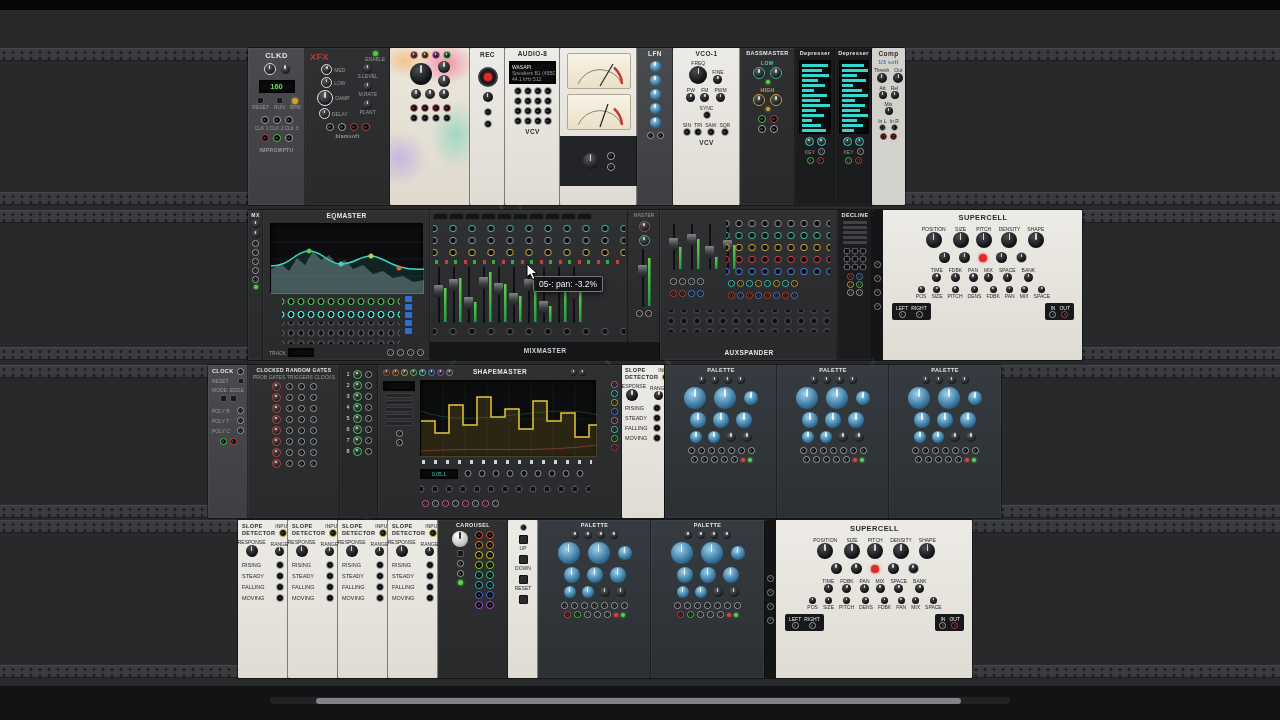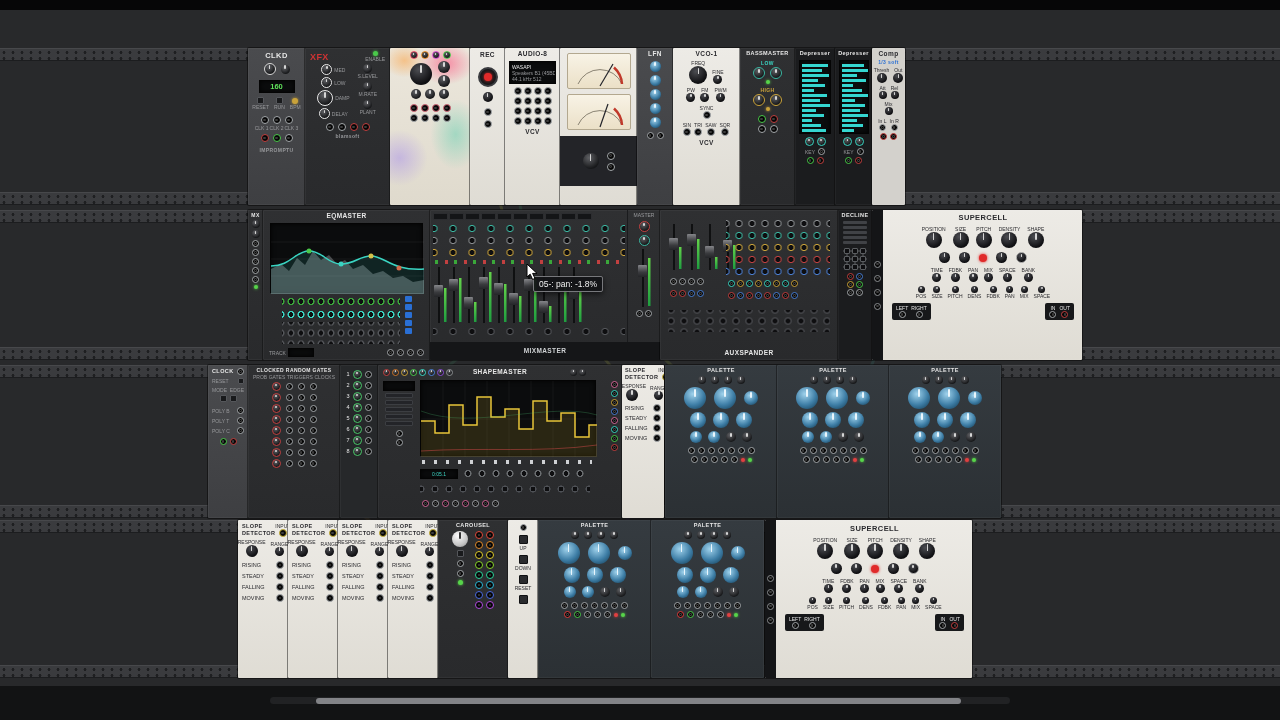--- a/index.html
+++ b/index.html
@@ -1625,21 +1625,21 @@
             </div>
         </div>
       </div>
     </div>
   </div>
 
   <svg style="position:absolute;left:526px;top:263px;z-index:60" width="14" height="18" viewBox="0 0 14 18">
     <path d="M1,1 L1,14 L4.2,11.2 L6.6,16.5 L9,15.4 L6.6,10.4 L11,10.4 Z" fill="#ffffff" stroke="#000000" stroke-width="1"></path>
   </svg>
   <div class="tooltip" style="left:533px;top:276px">
-    <span>05-: pan: -1.8%</span>
+    <span>05-: pan: -3.2%</span>
   </div>
 
   <div class="botbar">
     <div class="sb-track">
       <div class="sb-thumb"></div>
     </div>
   </div>
 </div>
 
 </body></html>

